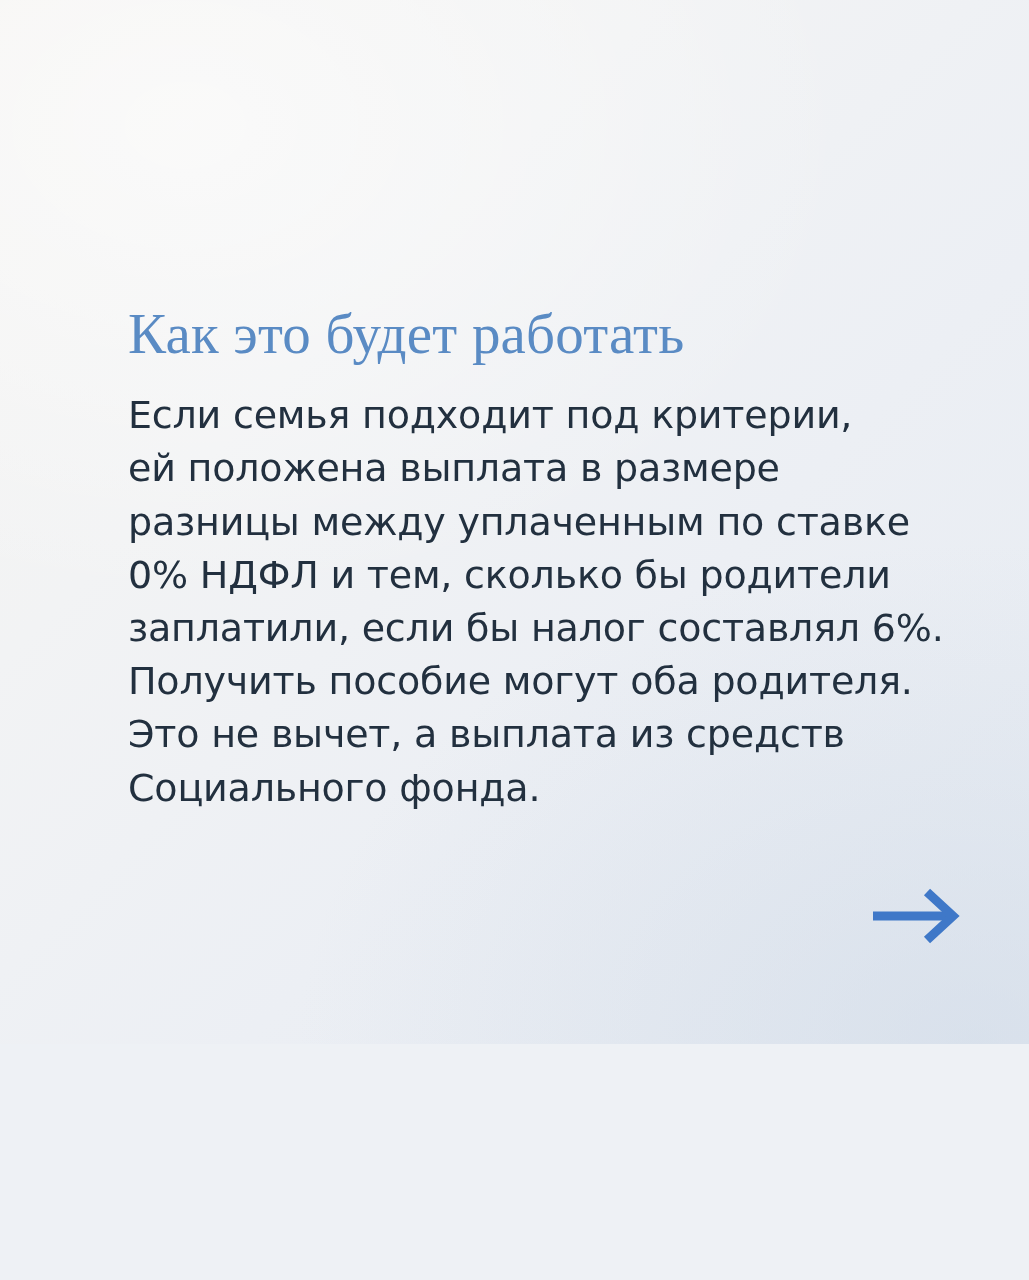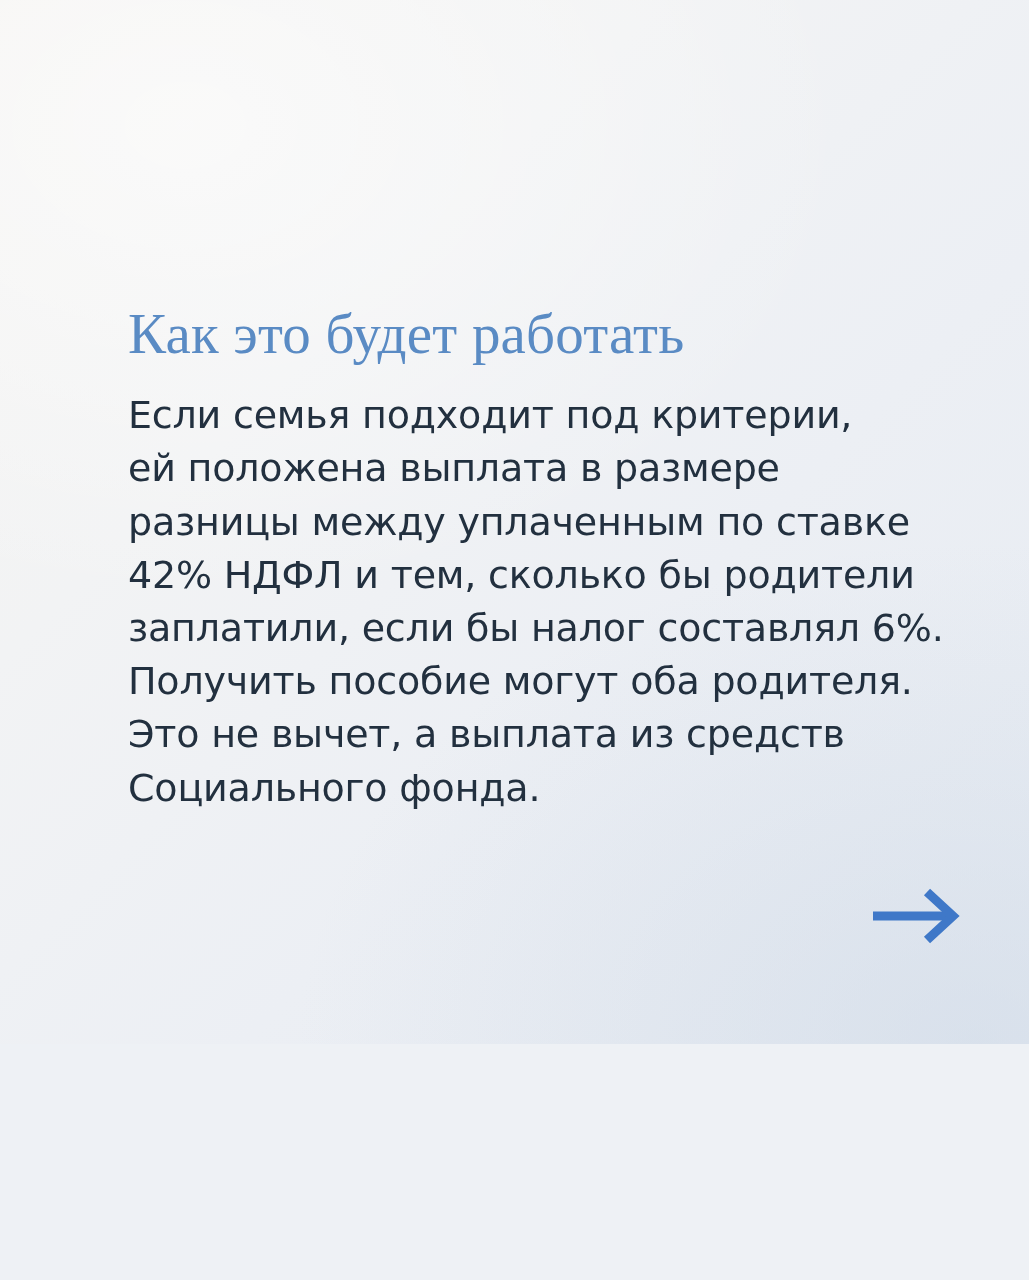--- a/index.html
+++ b/index.html
@@ -87,21 +87,21 @@
 <body>
 
 <div class="slide">
 
   <div class="content">
     <h1 class="headline">Как это будет работать</h1>
 
     <p class="body-text">Если семья подходит под критерии,
 ей положена выплата в размере
 разницы между уплаченным по ставке
-42% НДФЛ и тем, сколько бы родители
+0% НДФЛ и тем, сколько бы родители
 заплатили, если бы налог составлял 6%.
 Получить пособие могут оба родителя.
 Это не вычет, а выплата из средств
 Социального фонда.</p>
   </div>
 
   <div class="next-arrow">
     <svg width="96" height="64" viewBox="0 0 96 64" aria-hidden="true">
       <line x1="4" y1="32" x2="80" y2="32" stroke="#3f78c8" stroke-width="9" stroke-linecap="butt"></line>
       <polyline points="58,8 84,32 58,56" fill="none" stroke="#3f78c8" stroke-width="9" stroke-linecap="butt" stroke-linejoin="miter"></polyline>

